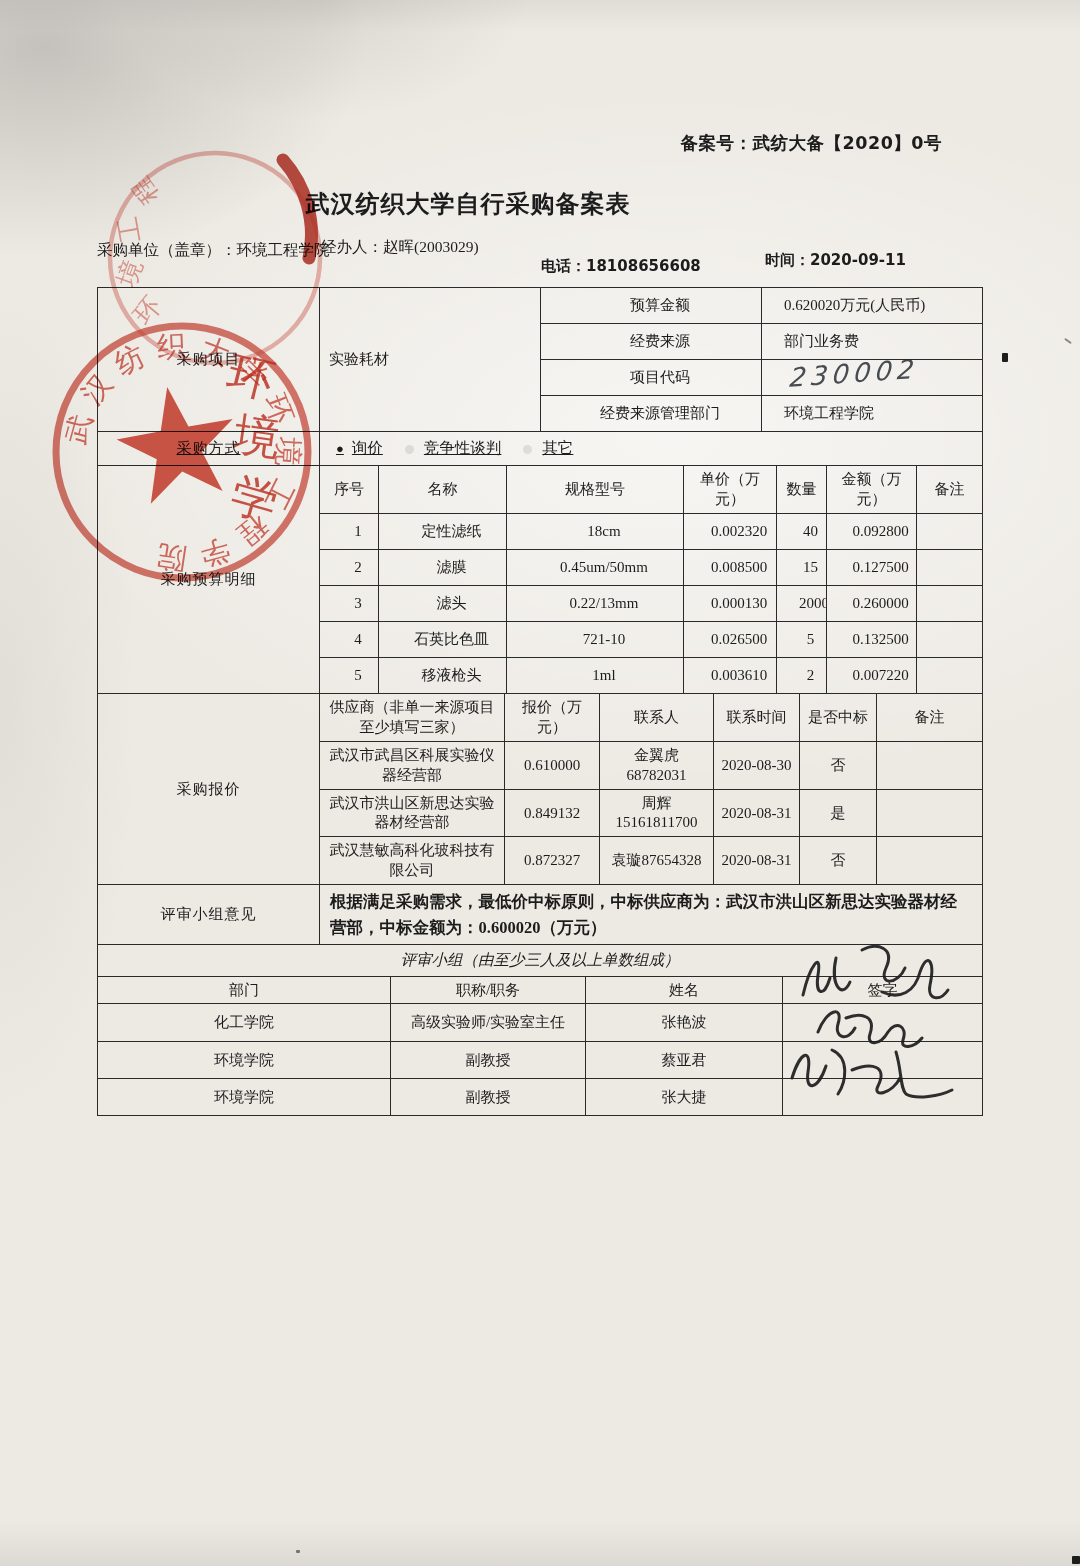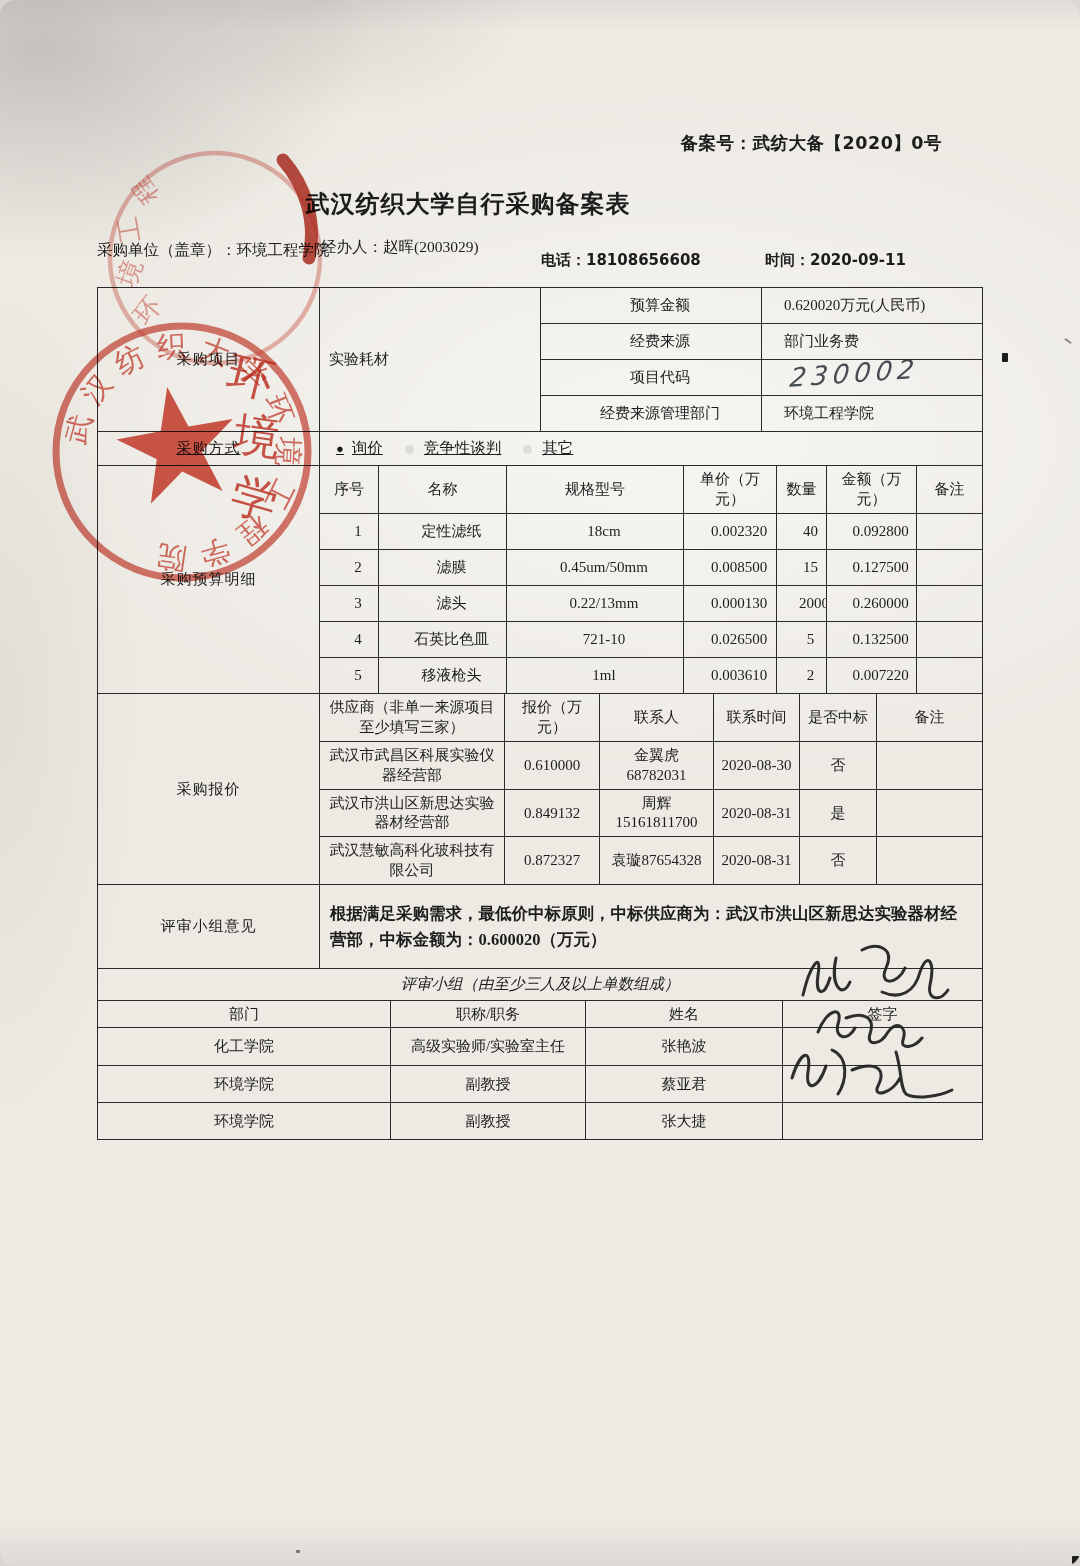--- a/index.html
+++ b/index.html
@@ -6,51 +6,50 @@
   .page{
     position:relative;width:1080px;height:1566px;overflow:hidden;
     font-family:"Liberation Serif","DejaVu Serif",serif;color:#1c1c1c;
     background:
       radial-gradient(520px 340px at 4% 3%, rgba(118,112,108,.34), rgba(118,112,108,0) 62%),
       radial-gradient(340px 200px at 30% 0%, rgba(130,125,120,.18), rgba(130,125,120,0) 60%),
       radial-gradient(200px 600px at 0% 45%, rgba(120,115,110,.10), rgba(120,115,110,0) 70%),
       radial-gradient(900px 500px at 62% 28%, rgba(255,255,255,.55), rgba(255,255,255,0) 70%),
       linear-gradient(to bottom, rgba(0,0,0,.06) 0%, rgba(0,0,0,0) 2%, rgba(0,0,0,0) 97%, rgba(0,0,0,.07) 100%),
       #edeae4;
-    border-radius: 15px;
   }
   .filing-no{position:absolute;top:131px;left:560px;width:382px;text-align:right;
     font-family:"DejaVu Sans","Liberation Sans",sans-serif;font-weight:bold;font-size:17.5px;letter-spacing:.5px;}
   .doc-title{position:absolute;top:188px;left:0;width:936px;text-align:center;
     font-family:"DejaVu Sans","Liberation Sans",sans-serif;font-weight:bold;font-size:24px;letter-spacing:1px;}
   .info-row{position:absolute;top:236px;left:97px;width:900px;font-size:15.5px;}
   .info-unit{position:absolute;left:0;top:2px;width:238px;line-height:1.5;}
   .info-handler{position:absolute;left:224px;top:1px;}
-  .info-phone{position:absolute;left:444px;top:15px;font-family:"DejaVu Sans","Liberation Sans",sans-serif;font-weight:bold;font-size:15px;}
+  .info-phone{position:absolute;left:444px;top:21px;font-family:"DejaVu Sans","Liberation Sans",sans-serif;font-weight:bold;font-size:15px;}
   .info-time{position:absolute;left:668px;top:15px;font-family:"DejaVu Sans","Liberation Sans",sans-serif;font-weight:bold;font-size:15px;}
 
   .form{position:absolute;top:287px;left:97px;width:885px;}
   table{border-collapse:collapse;table-layout:fixed;width:885px;}
   table + table{margin-top:-1px;}
   td{border:1.6px solid #2a2a2a;text-align:center;vertical-align:middle;
      font-size:15px;padding:1px 4px;overflow:hidden;}
   .lbl{letter-spacing:1px;}
   .left{text-align:left;padding-left:9px;}
   .h34{height:33px;padding-left:22px;}
   .hdr2{height:45px;line-height:1.3;}
   .opt-row{height:31px;text-decoration:underline;}
   .opts{display:flex;align-items:center;gap:8px;padding-left:12px;font-size:15.5px;}
   .bullet{font-size:13px;line-height:1;}
   .ghost-mark{display:inline-block;width:9px;height:9px;border-radius:50%;
     background:rgba(120,120,125,.18);margin:0 2px -1px 14px;}
   .two-line{line-height:1.3;}
   .hand{font-family:"DejaVu Sans","Liberation Sans",sans-serif;font-style:italic;
     display:inline-block;transform:rotate(-4deg) skewX(-10deg);transform-origin:left center;
     font-size:26px;color:#474b52;letter-spacing:5px;padding-left:6px;}
-  .opinion{ text-align:left;padding:16px 10px;line-height:1.55;font-size:16.5px;font-weight:600;height:43px;}
+  .opinion{ text-align:left;padding:4px 10px;line-height:1.55;font-size:16.5px;font-weight:600;height:43px;}
   .panel-title{height:29px;font-size:15.5px;font-style:italic;}
   .sign-col{position:relative;}
   .speck{position:absolute;background:#1d1d1d;border-radius:1px;}
   .overlay{position:absolute;top:0;left:0;pointer-events:none;}
   .seal-svg{mix-blend-mode:multiply;}
 </style>
 </head>
 <body>
 
 <div class="page">

